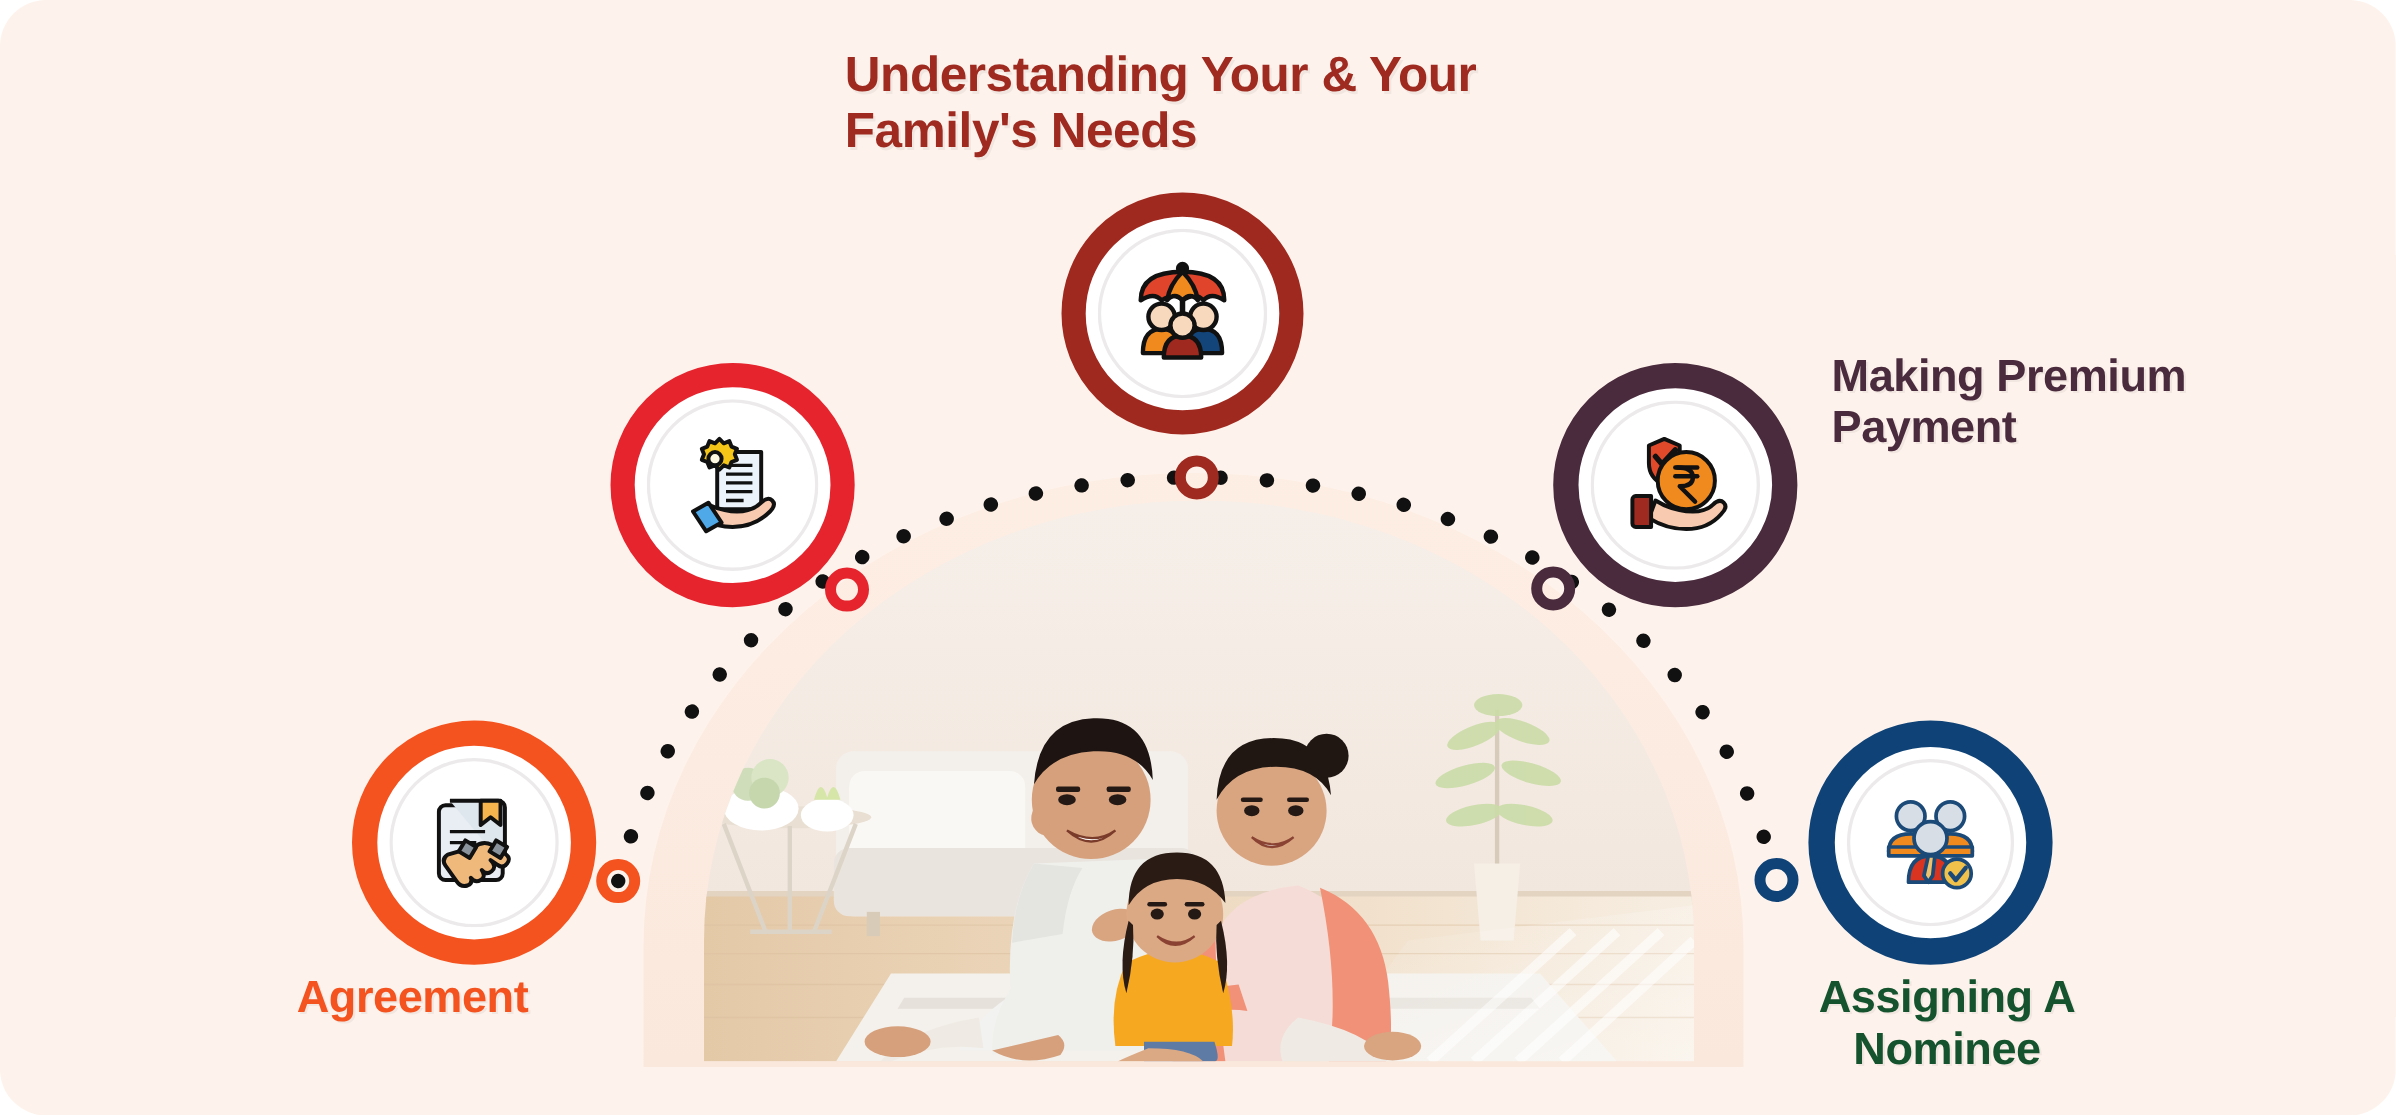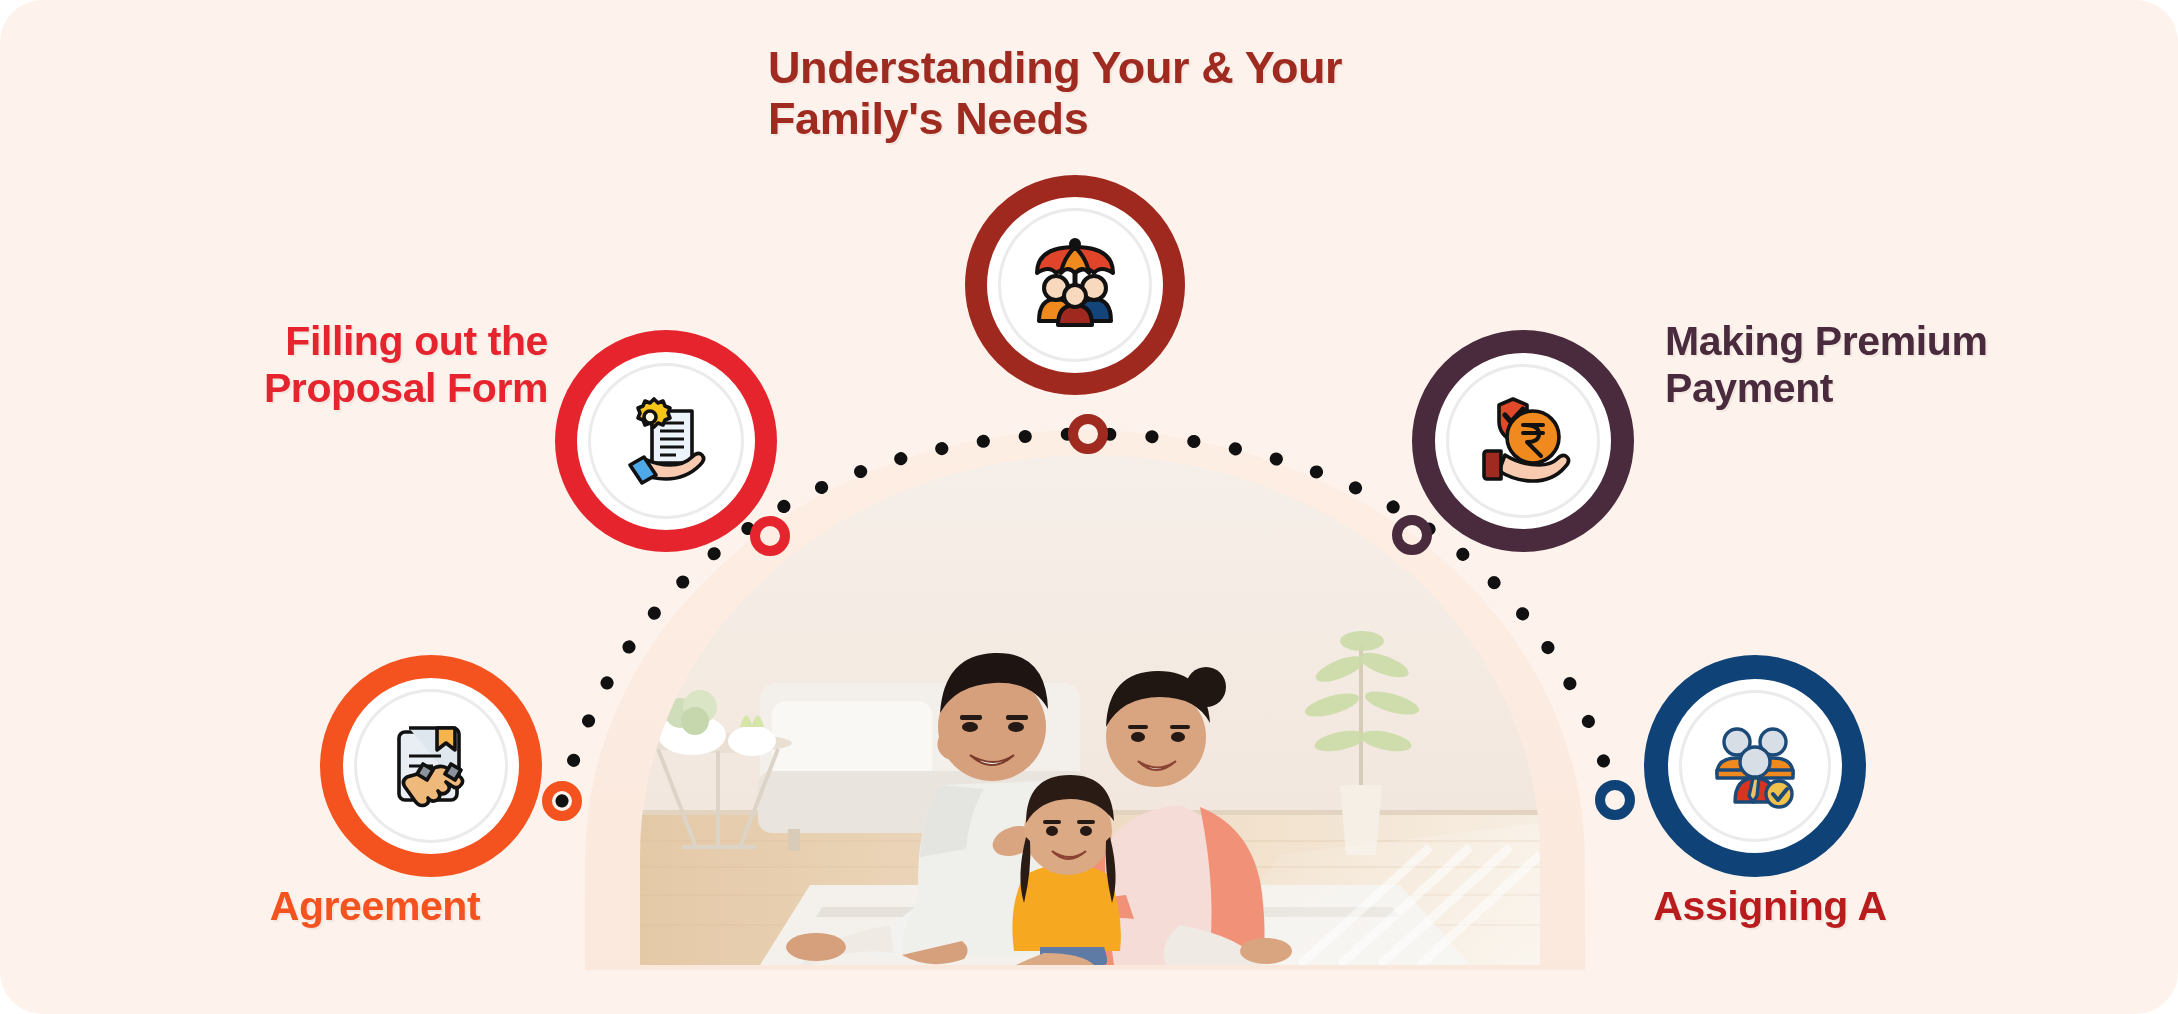--- a/index.html
+++ b/index.html
@@ -58,21 +58,21 @@
 
   
   .label{
     position:absolute;font-weight:bold;line-height:1.14;letter-spacing:-0.4px;
     text-shadow:2px 2px 0 rgba(0,0,0,.05);
   }
   .lbl-top{left:768px;top:42px;width:640px;font-size:45px;color:#9E2A20;}
   .lbl-left-up{left:150px;top:318px;width:398px;text-align:right;font-size:41px;color:#E5242E;}
   .lbl-left-dn{left:200px;top:883px;width:350px;text-align:center;font-size:41px;color:#F4521E;}
   .lbl-right-up{left:1665px;top:318px;width:420px;text-align:left;font-size:41px;color:#4A2B3D;}
-  .lbl-right-dn{left:1610px;top:883px;width:320px;text-align:center;font-size:41px;color:#b91c1c;}
+  .lbl-right-dn{left:1610px;top:883px;width:320px;text-align:center;font-size:41px;color:#14532d;}
 </style>
 </head>
 <body>
 
 <div id="stage">
 
   <div class="dome"></div>
 
   <div class="shield"></div>
 
@@ -323,31 +323,28 @@
         </g>
       </svg>
     </div>
   </div>
 
   <div class="label lbl-top">
     <div>Understanding Your &amp; Your</div>
     <div>Family's Needs</div>
   </div>
 
-  <div class="label lbl-left-up">
-    <div>Filling out the</div>
-    <div>Proposal Form</div>
-  </div>
 
   <div class="label lbl-right-up">
     <div>Making Premium</div>
     <div>Payment</div>
   </div>
 
   <div class="label lbl-left-dn">
     <div>Agreement</div>
   </div>
 
   <div class="label lbl-right-dn">
     <div>Assigning A</div>
+    <div>Nominee</div>
   </div>
 
 </div>
 
 </body></html>

